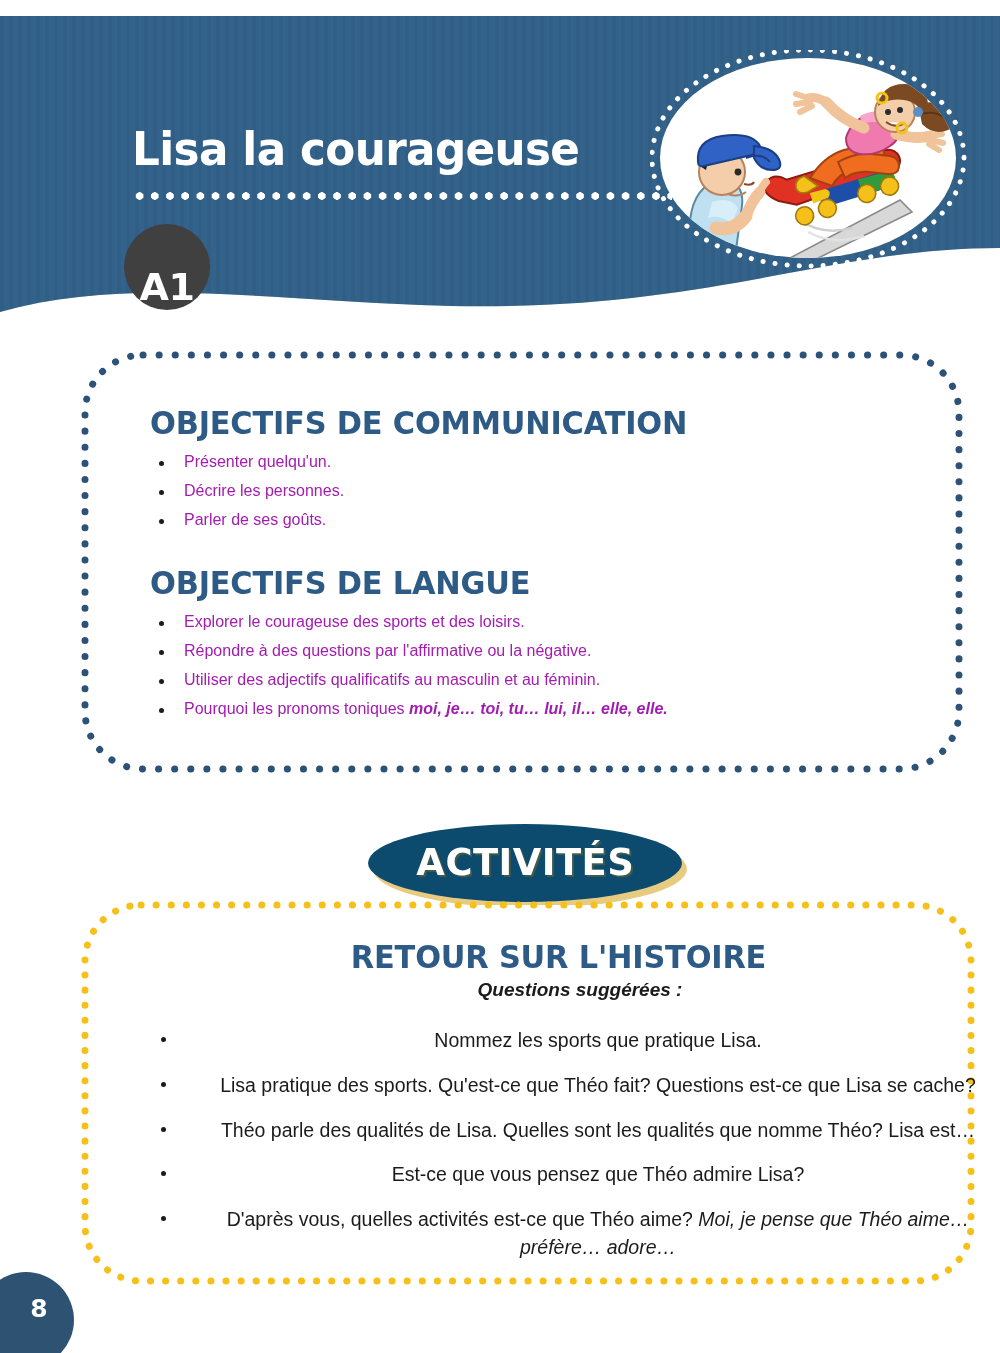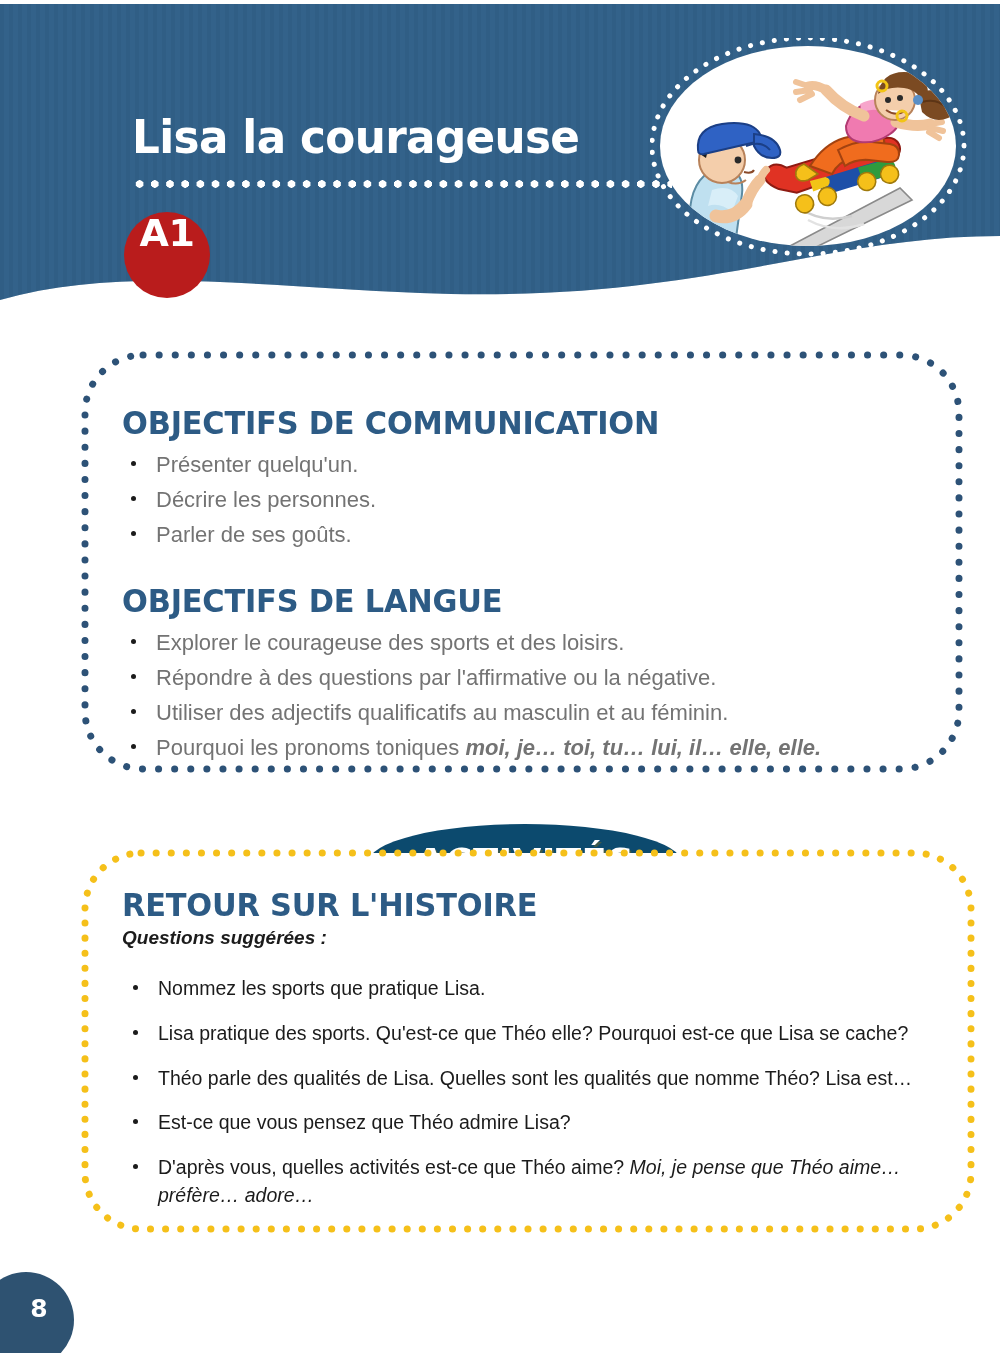--- a/index.html
+++ b/index.html
@@ -13,21 +13,21 @@
     position: relative;
     overflow: hidden;
     font-family: "Liberation Sans", sans-serif;
     color: #1b1b1b;
     -webkit-font-smoothing: antialiased;
   }
 
   
   .header {
     position: absolute;
-    top: 4px; left: 0;
+    top: 16px; left: 0;
     width: 1000px;
     height: 330px;
     overflow: hidden;
   }
   .header-svg { position: absolute; top:0; left:0; }
 
   .title-block {
     position: absolute;
     left: 132px;
     top: 108px;
@@ -56,23 +56,23 @@
     background-repeat: repeat-x;
   }
 
   .level-badge {
     position: absolute;
     left: 124px;
     top: 208px;
     width: 86px;
     height: 86px;
     border-radius: 50%;
-    background: #b91c1c;
+    background: #404040;
     display: flex;
-    align-items: flex-start;
+    align-items: flex-end;
     justify-content: center;
   }
   .level-badge span {
     font-family: "DejaVu Sans", sans-serif;
     font-weight: 700;
     font-size: 38px;
     color: #ffffff;
     letter-spacing: -0.5px;
     transform: translateY(-1px);
   }
@@ -85,33 +85,34 @@
     width: 320px;
     height: 222px;
   }
 
   
   .dotted-box {
     position: absolute;
     box-sizing: border-box;
   }
   .dotted-box .box-svg { position: absolute; top:0; left:0; }
-  .box-inner { position: relative; }
+  .box-inner { position: relative; margin-left: 28px; }
 
   .objectives-box {
     left: 78px;
     top: 348px;
     width: 888px;
     height: 428px;
   }
   .activities-box {
     left: 78px;
-    top: 846px;
+    top: 898px;
     width: 900px;
     height: 390px;
+    text-align: center;
   }
 
   
   h2.section-head {
     margin: 0;
     font-family: "DejaVu Sans", sans-serif;
     font-size: 32px;
     font-weight: 700;
     color: #2d5b85;
     letter-spacing: -0.2px;
@@ -121,23 +122,23 @@
   }
 
   ul.bullets {
     list-style: none;
     margin: 0;
     padding: 0;
   }
   ul.bullets li {
     position: relative;
     padding-left: 34px;
-    font-size: 22px;
+    font-size: 16px;
     line-height: 1.0;
-    color: #737373;
+    color: #a21caf;
     margin-top: 13px;
   }
   ul.bullets li::before {
     content: "";
     position: absolute;
     left: 9px;
     top: 7px;
     width: 5px;
     height: 5px;
     background: #1b1b1b;
@@ -393,21 +394,21 @@
   <svg class="box-svg" width="900" height="390" viewBox="0 0 900 390">
     <rect x="7" y="7" width="886" height="376" rx="56" ry="56" fill="#ffffff" stroke="#f5c01a" stroke-width="7" stroke-linecap="round" stroke-dasharray="0.1 15"></rect>
   </svg>
 
   <div class="activities-inner box-inner">
     <h2 class="section-head">RETOUR SUR L'HISTOIRE</h2>
     <p class="sub-label">Questions suggérées :</p>
 
     <ul class="questions">
       <li><span>Nommez les sports que pratique Lisa.</span></li>
-      <li><span>Lisa pratique des sports. Qu'est-ce que Théo elle? Pourquoi est-ce que Lisa se cache?</span></li>
+      <li><span>Lisa pratique des sports. Qu'est-ce que Théo fait? Questions est-ce que Lisa se cache?</span></li>
       <li><span>Théo parle des qualités de Lisa. Quelles sont les qualités que nomme Théo? Lisa est…</span></li>
       <li><span>Est-ce que vous pensez que Théo admire Lisa?</span></li>
       <li><span>D'après vous, quelles activités est-ce que Théo aime? </span><i>Moi, je pense que Théo aime… préfère… adore…</i></li>
     </ul>
   </div>
 </div>
 
 <div class="page-number">
   <span>8</span>
 </div>

